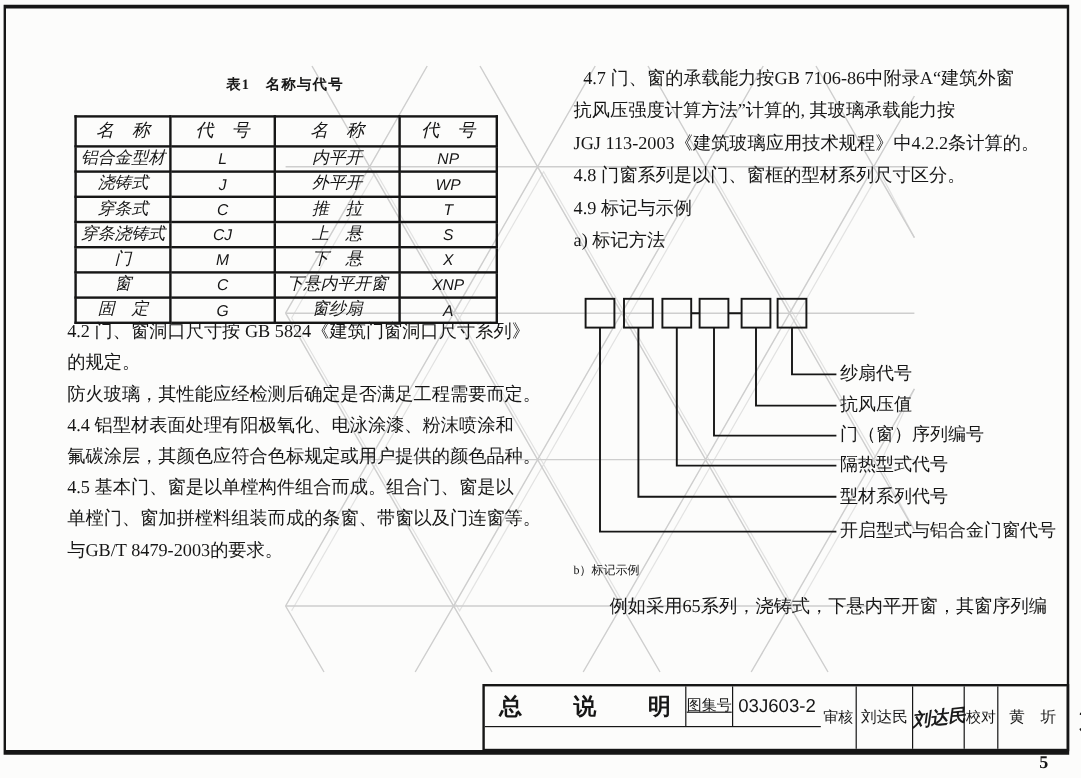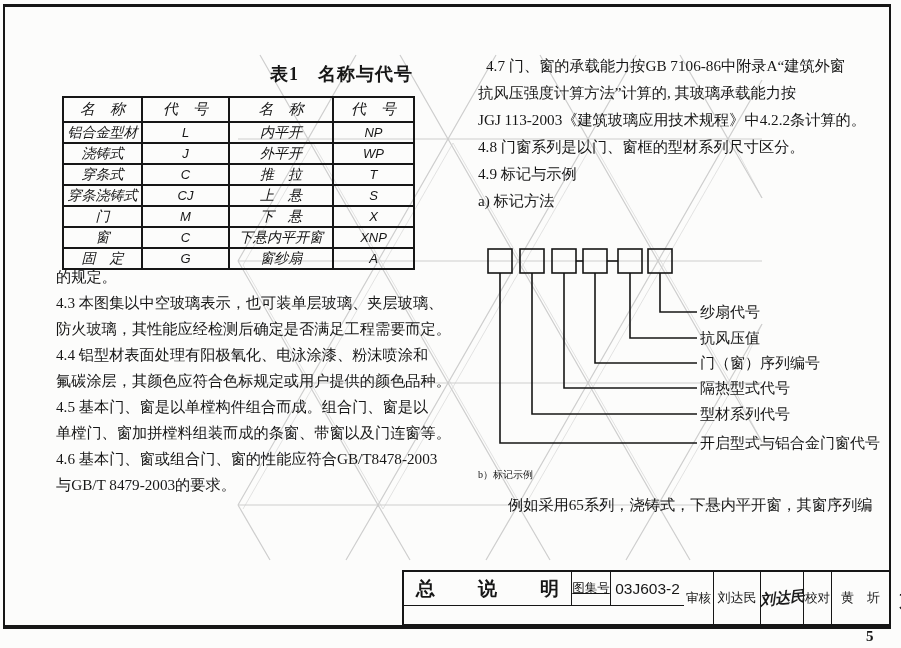--- a/index.html
+++ b/index.html
@@ -12,22 +12,22 @@
   
   #frame{
     left:3px;top:4px;width:884px;height:618px;
     border:2px solid #161616;border-top-width:3px;border-bottom-width:4px;
     background:transparent;
   }
   
   #watermark{left:0;top:0;width:901px;height:648px;z-index:0;pointer-events:none;}
   
   #table-title{
-    left:62px;top:62px;width:351px;text-align:right;
-    font-weight:bold;font-size:18px;letter-spacing:1px;z-index:2;
+    left:62px;top:62px;width:351px;text-align:center;
+    font-weight:bold;font-size:12px;letter-spacing:1px;z-index:2;
   }
   #codes-table{
     left:62px;top:96px;z-index:2;border-collapse:collapse;table-layout:fixed;
     background:transparent;
     font-style:italic;
   }
   #codes-table td{
     border:2px solid #161616;text-align:center;vertical-align:middle;
     font-size:14px;padding:0;height:19px;line-height:19px;overflow:hidden;
   }
@@ -144,28 +144,27 @@
   <tr>
     <td>固　定</td>
     <td class="code">G</td>
     <td>窗纱扇</td>
     <td class="code">A</td>
   </tr>
 </tbody>
   </table>
 
 <div id="left-col" class="abs textcol">
+  <div class="line">4.2 门、窗洞口尺寸按 GB 5824《建筑门窗洞口尺寸系列》</div>
   <div class="line">的规定。</div>
-  <div class="line">4.3 本图集以中空玻璃表示，也可装单层玻璃、夹层玻璃、</div>
   <div class="line">防火玻璃，其性能应经检测后确定是否满足工程需要而定。</div>
   <div class="line">4.4 铝型材表面处理有阳极氧化、电泳涂漆、粉沫喷涂和</div>
   <div class="line">氟碳涂层，其颜色应符合色标规定或用户提供的颜色品种。</div>
   <div class="line">4.5 基本门、窗是以单樘构件组合而成。组合门、窗是以</div>
   <div class="line">单樘门、窗加拼樘料组装而成的条窗、带窗以及门连窗等。</div>
-  <div class="line">4.6 基本门、窗或组合门、窗的性能应符合GB/T8478-2003</div>
   <div class="line">与GB/T 8479-2003的要求。</div>
 </div>
 
 <div id="right-col" class="abs textcol">
   <div class="line">4.7 门、窗的承载能力按GB 7106-86中附录A“建筑外窗</div>
   <div class="line">抗风压强度计算方法”计算的, 其玻璃承载能力按</div>
   <div class="line">JGJ 113-2003《建筑玻璃应用技术规程》中4.2.2条计算的。</div>
   <div class="line">4.8 门窗系列是以门、窗框的型材系列尺寸区分。</div>
   <div class="line">4.9 标记与示例</div>
   <div class="line">a) 标记方法</div>

